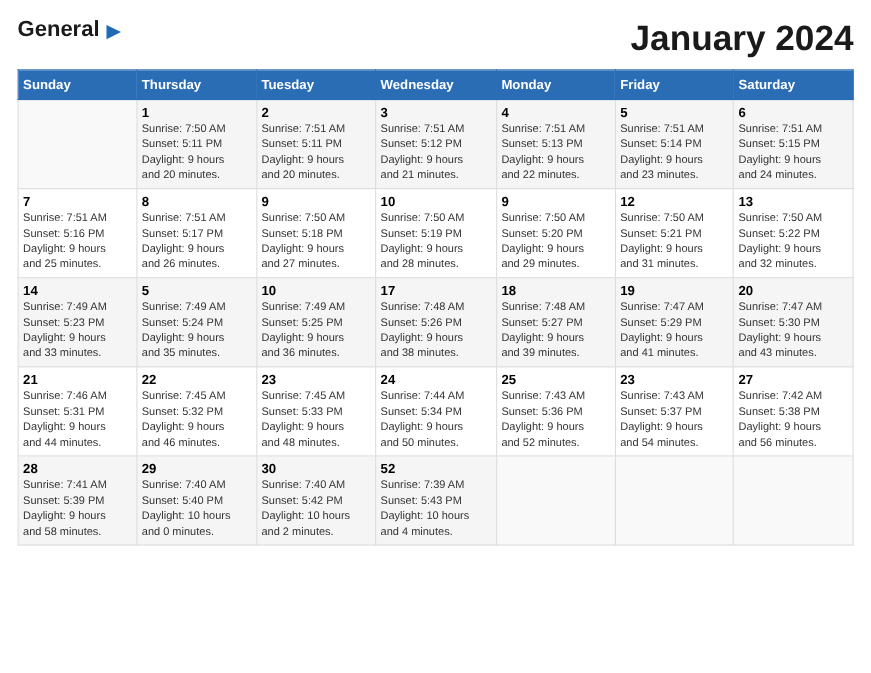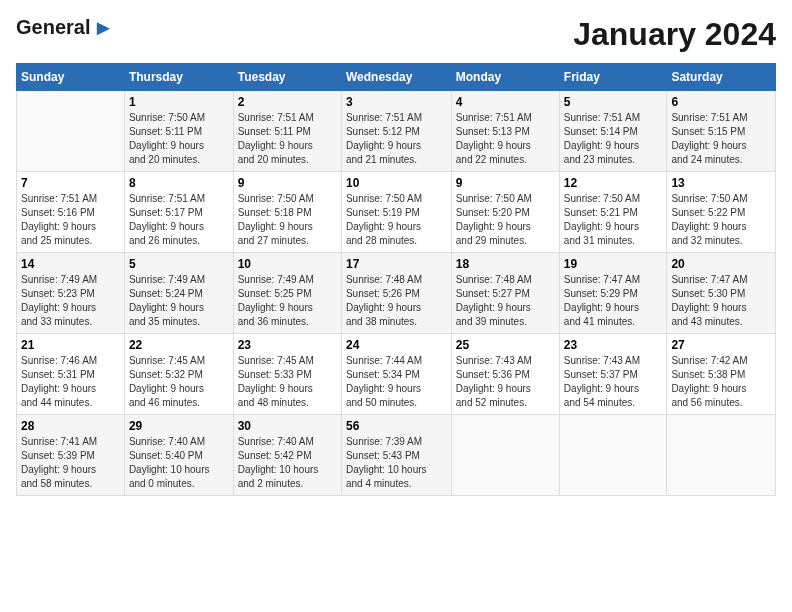--- a/index.html
+++ b/index.html
@@ -343,21 +343,21 @@
 and 0 minutes.</div>
         </td>
         <td>
           <span class="day-number">30</span>
           <div class="day-info" style="white-space: pre-line;">Sunrise: 7:40 AM
 Sunset: 5:42 PM
 Daylight: 10 hours
 and 2 minutes.</div>
         </td>
         <td>
-          <span class="day-number">56</span>
+          <span class="day-number">52</span>
           <div class="day-info" style="white-space: pre-line;">Sunrise: 7:39 AM
 Sunset: 5:43 PM
 Daylight: 10 hours
 and 4 minutes.</div>
         </td>
         <td class="empty-cell"></td>
         <td class="empty-cell"></td>
         <td class="empty-cell"></td>
       </tr>
     </tbody>

